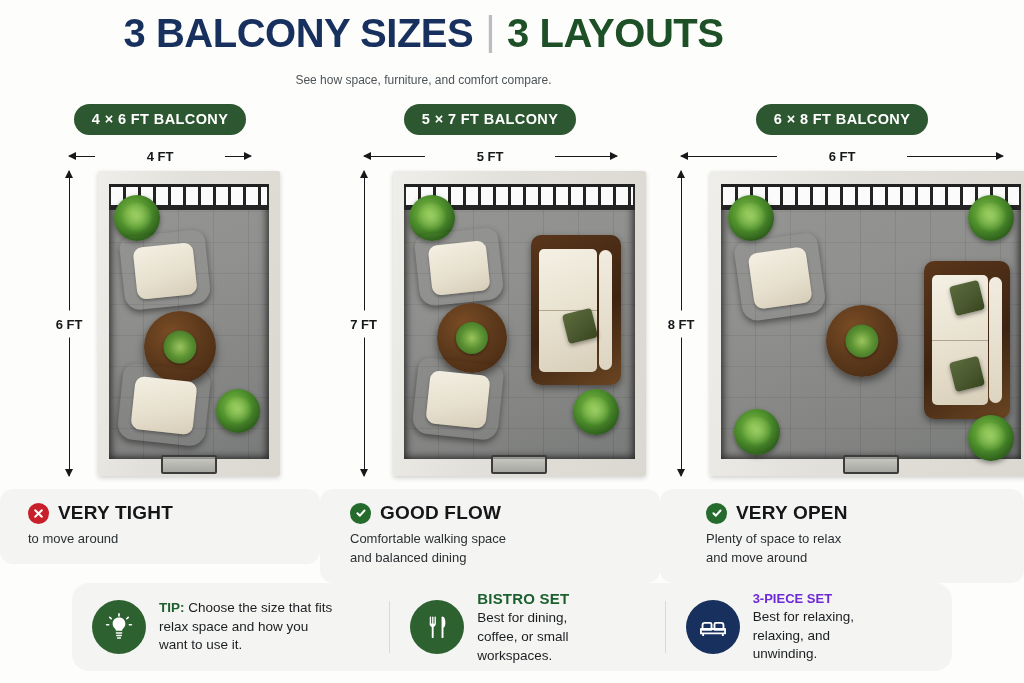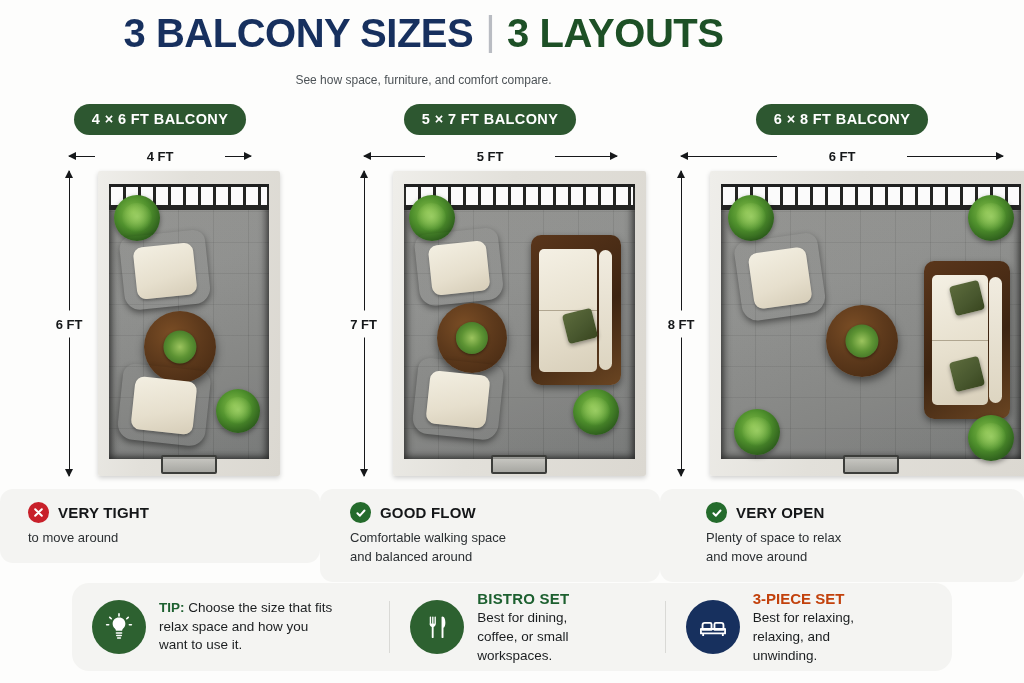--- a/index.html
+++ b/index.html
@@ -196,21 +196,21 @@
   }
   .status .row { display: flex; align-items: center; gap: 9px; }
   .dot {
     width: 21px; height: 21px; border-radius: 50%;
     display: flex; align-items: center; justify-content: center; flex: 0 0 auto;
   }
   .dot.bad { background: #c8202a; }
   .dot.good { background: #246b2c; }
   .dot svg { display: block; }
   .status .head {
-    font-size: 15px; font-weight: 700; color: #141618; letter-spacing: 0.2px;
+    font-size: 19px; font-weight: 700; color: #141618; letter-spacing: 0.2px;
   }
   .status .desc {
     margin-top: 6px; font-size: 13px; line-height: 1.45; color: #2c3033;
   }
   .status.c1 { padding-left: 28px; }
   .status.c2 { padding-left: 30px; }
   .status.c3 { padding-left: 46px; }
 
   
   .footer {
@@ -224,21 +224,21 @@
   .fitem.f3 { width: 287px; }
   .fdiv { width: 1px; height: 52px; background: #d9d9d6; flex: 0 0 auto; }
   .ficon {
     width: 54px; height: 54px; border-radius: 50%; flex: 0 0 auto;
     display: flex; align-items: center; justify-content: center;
   }
   .ficon.green { background: #2d6130; }
   .ficon.navy { background: #17305e; }
   .ftext { font-size: 13.5px; line-height: 1.38; color: #1b1e20; }
   .ftext .lbl-green { color: #1d6030; font-weight: 700; }
-  .ftext .lbl-navy { color: #c2410c; font-weight: 700; font-size: 15px; }
+  .ftext .lbl-navy { color: #6d28d9; font-weight: 700; font-size: 13px; }
   .ftext .hd { font-weight: 700; font-size: 15px; color: #1d6030; letter-spacing: .2px; }
 </style>
 </head>
 <body>
 
 <div class="page">
 
   <div class="header">
     <div class="title">
       <span class="navy">3 BALCONY SIZES</span><span class="sep">|</span><span class="green">3 LAYOUTS</span>
@@ -340,21 +340,21 @@
         <div class="row">
           <div class="dot good">
             <svg width="12" height="12" viewBox="0 0 12 12">
                 <path d="M2.4 6.2 L4.9 8.7 L9.5 3.5" fill="none" stroke="#fff" stroke-width="2" stroke-linecap="round" stroke-linejoin="round"></path>
               </svg>
           </div>
           <div class="head">GOOD FLOW</div>
         </div>
         <div class="desc">
           <div>Comfortable walking space</div>
-          <div>and balanced around</div>
+          <div>and balanced dining</div>
         </div>
       </div>
     </div>
 
     <div class="col col-c">
       <div class="badge">6 × 8 FT BALCONY</div>
       <div class="hdim" style="width:322px">
         <div class="hline harrow-l"></div>
         <div class="lab">6 FT</div>
         <div class="hline harrow-r"></div>

